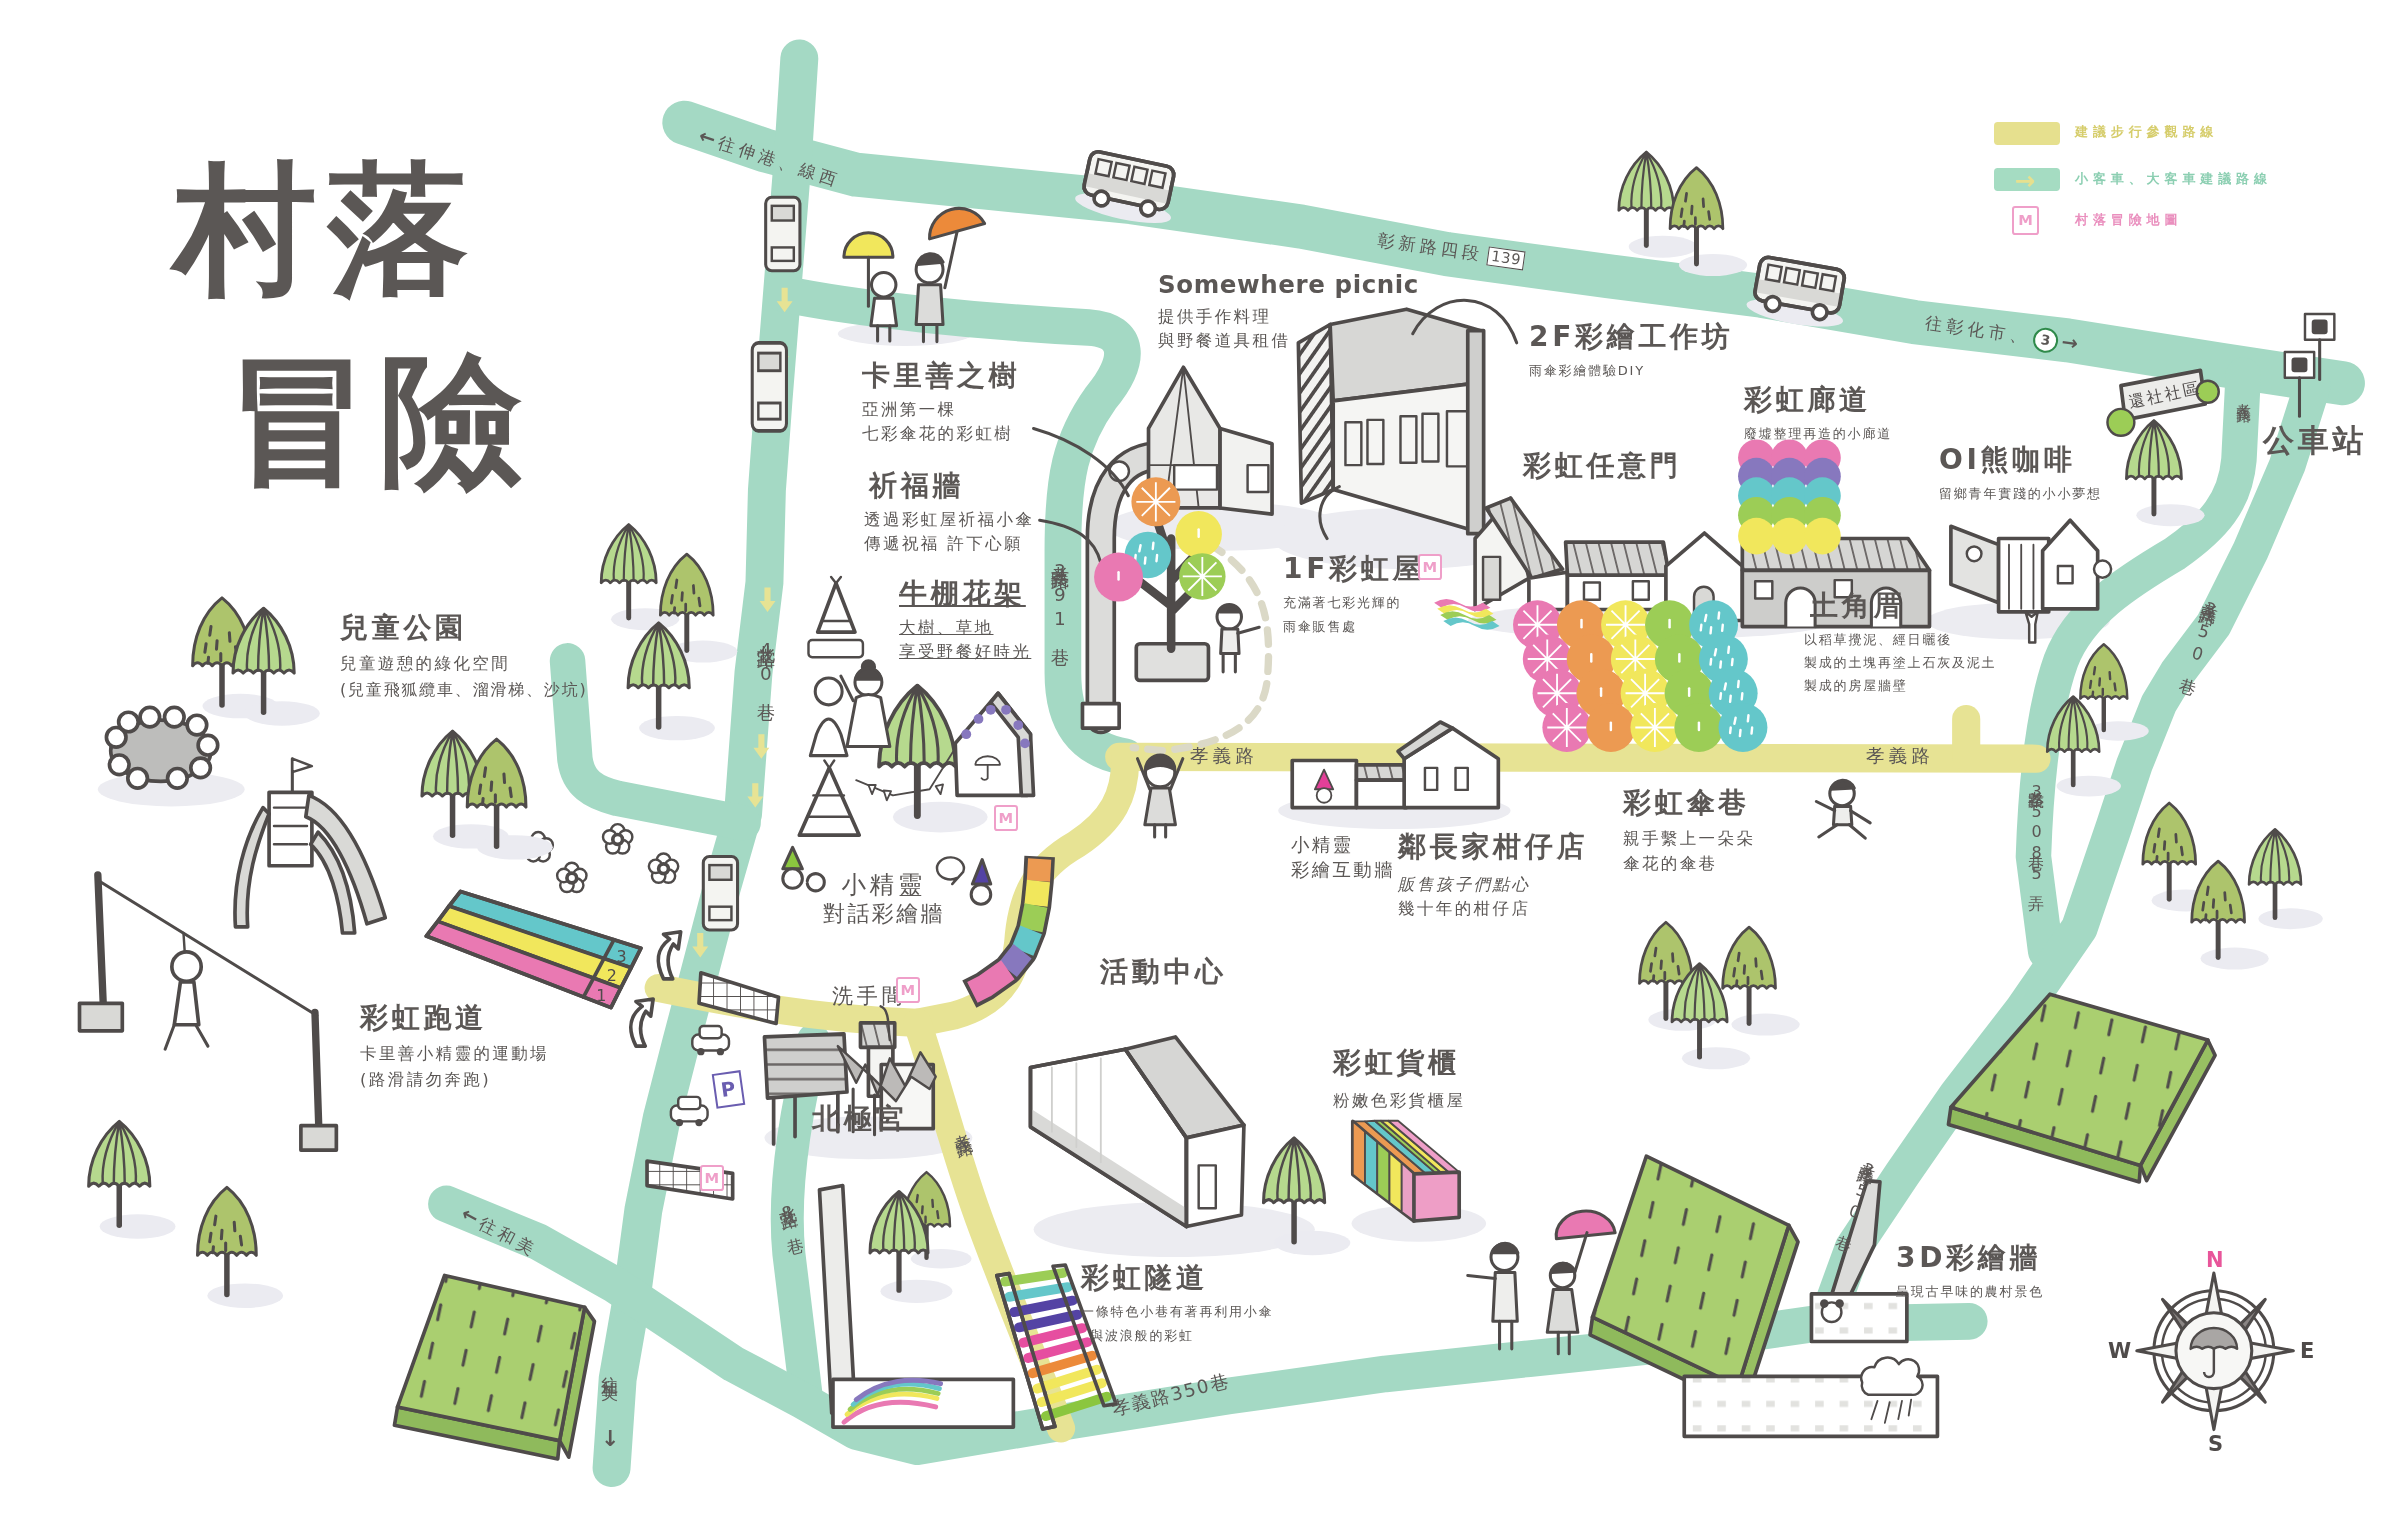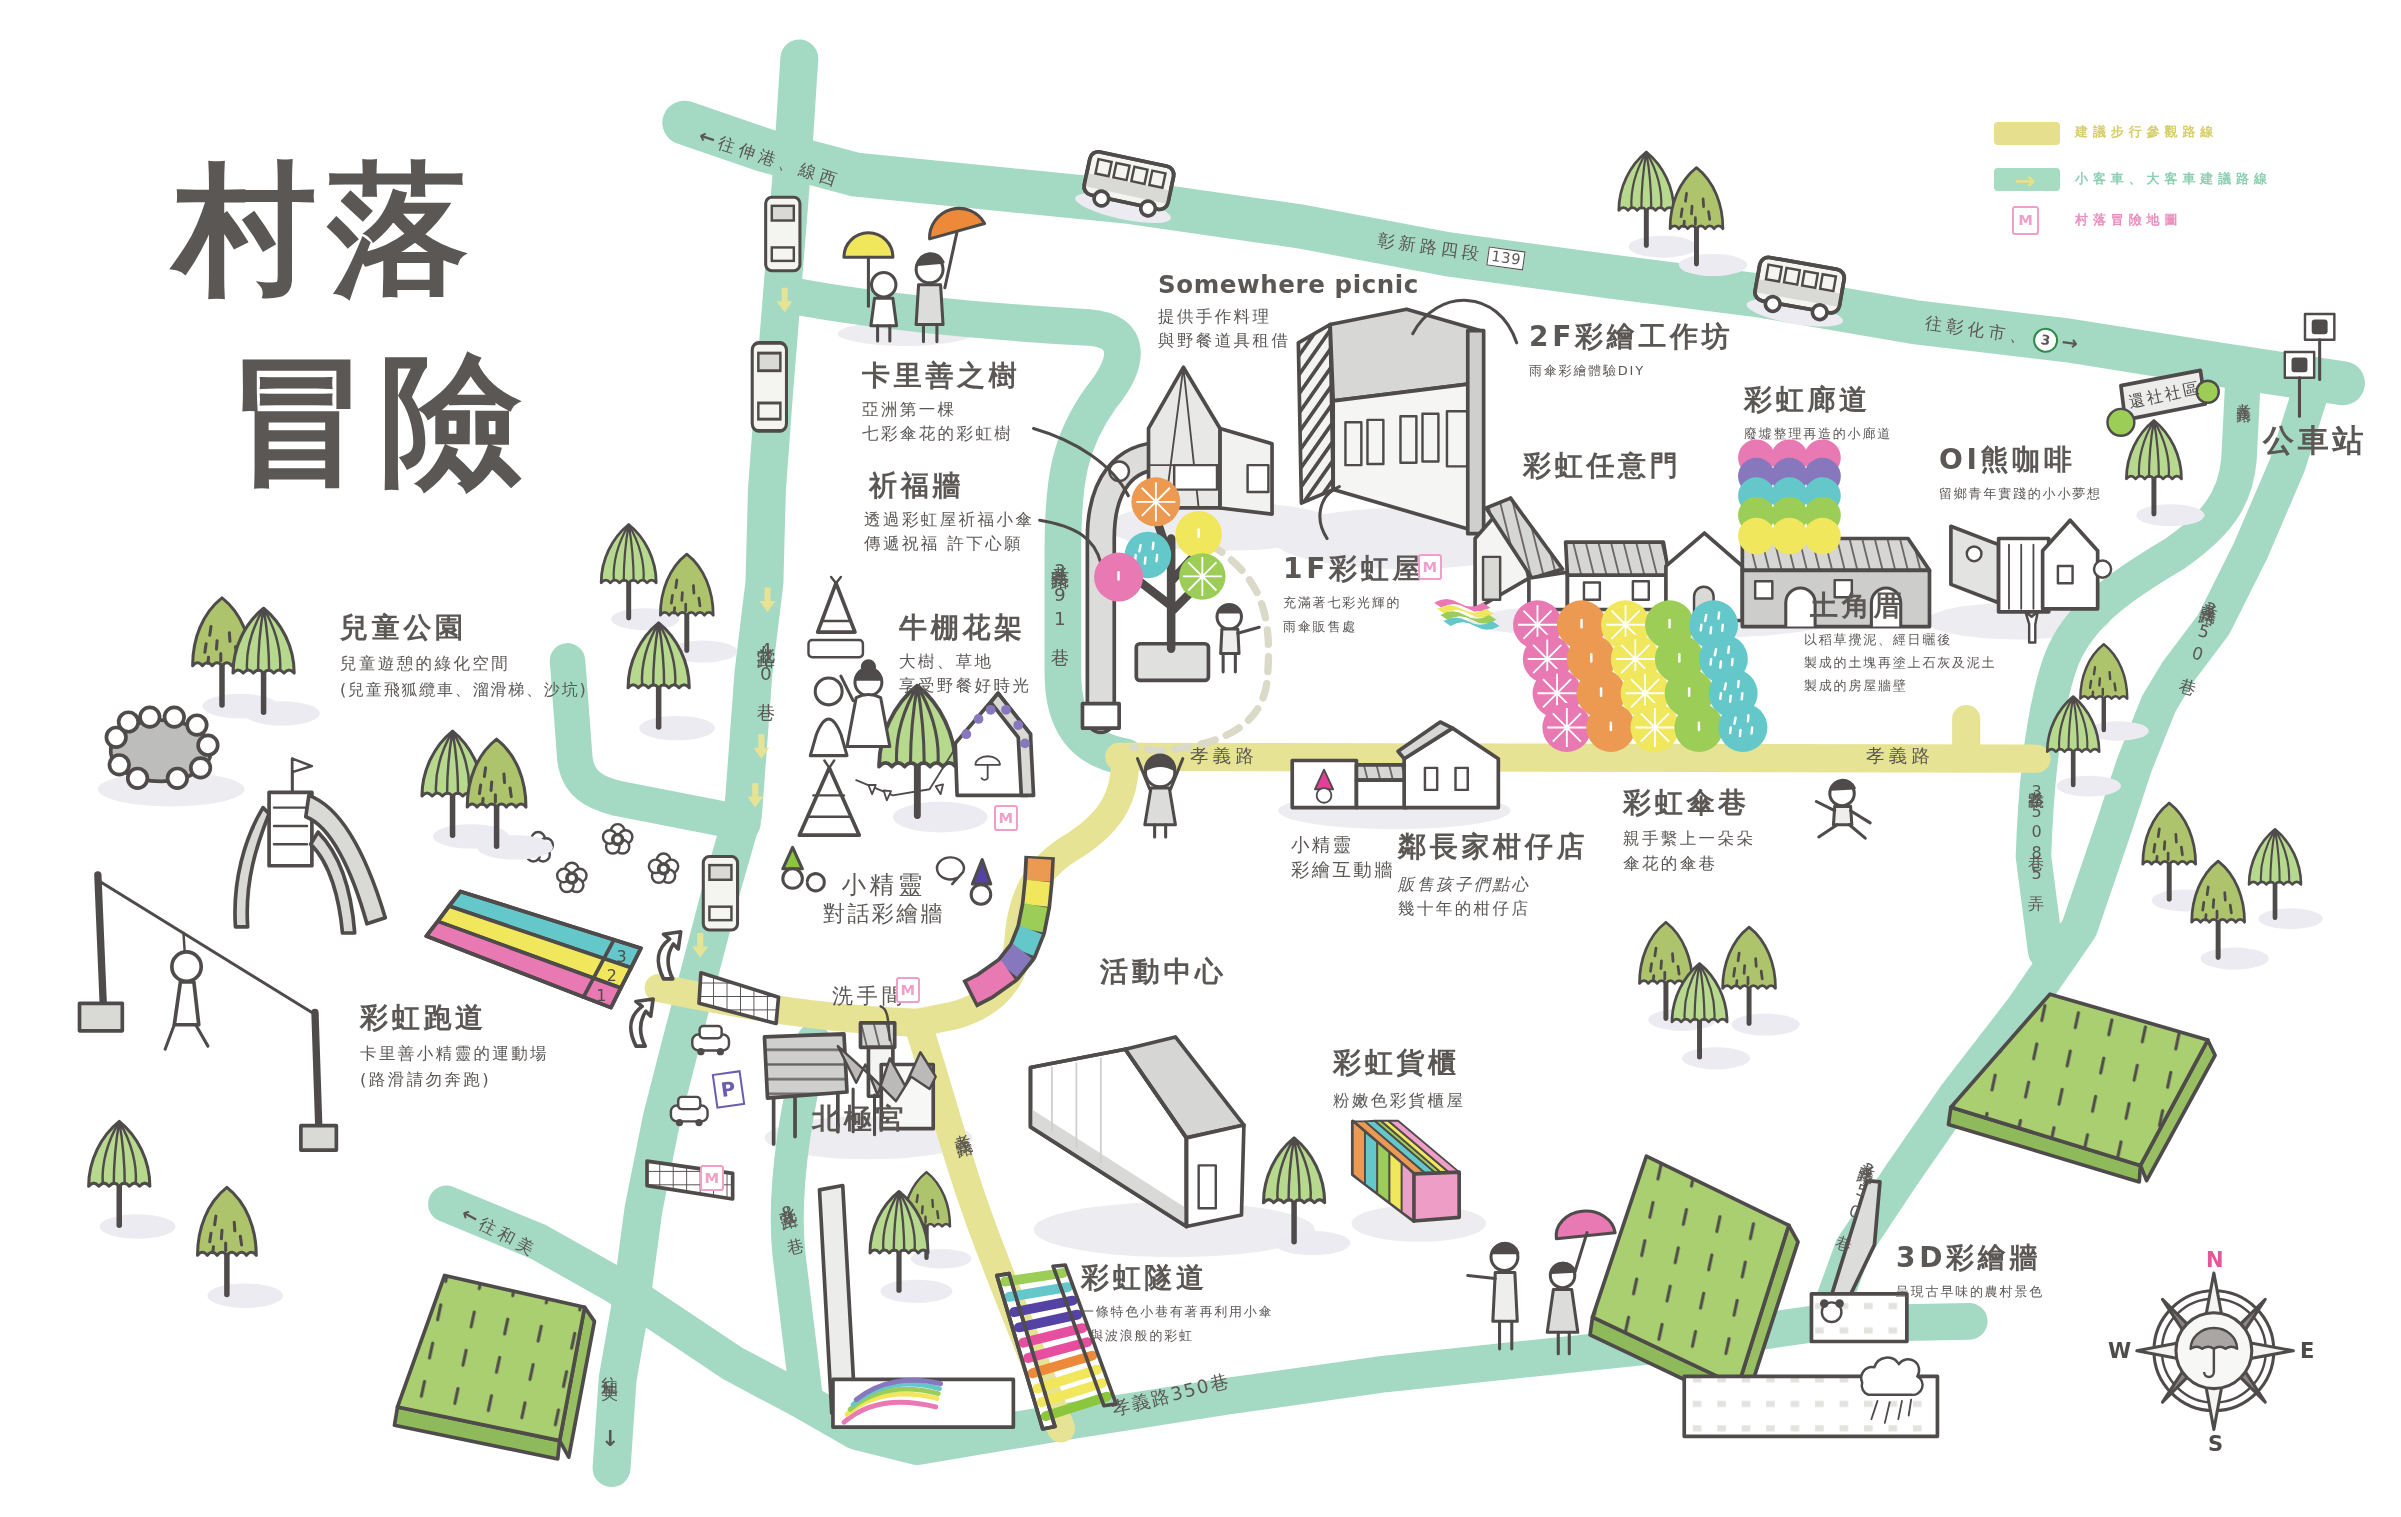--- a/index.html
+++ b/index.html
@@ -682,21 +682,21 @@
 <div class="lbl" style="left:862px;top:358px;">
   <div class="ttl">卡里善之樹</div>
   <div class="dsc">亞洲第一棵</div>
   <div class="dsc">七彩傘花的彩虹樹</div>
 </div>
 <div class="lbl" style="left:869px;top:468px;">
   <div class="ttl">祈福牆</div>
   <div class="dsc" style="margin-left:-4.9px;">透過彩虹屋祈福小傘</div>
   <div class="dsc" style="margin-left:-4.9px;">傳遞祝福 許下心願</div>
 </div>
-<div class="lbl" style="left:899px;top:610px;">
+<div class="lbl" style="left:899px;top:576px;text-decoration:underline;">
   <div class="ttl">牛棚花架</div>
   <div class="dsc">大樹、草地</div>
   <div class="dsc">享受野餐好時光</div>
 </div>
 <div class="lbl" style="left:1523px;top:448px;">
   <div class="ttl">彩虹任意門</div>
 </div>
 <div class="lbl" style="left:1744px;top:382px;">
   <div class="ttl">彩虹廊道</div>
   <div class="dsc sm">廢墟整理再造的小廊道</div>

